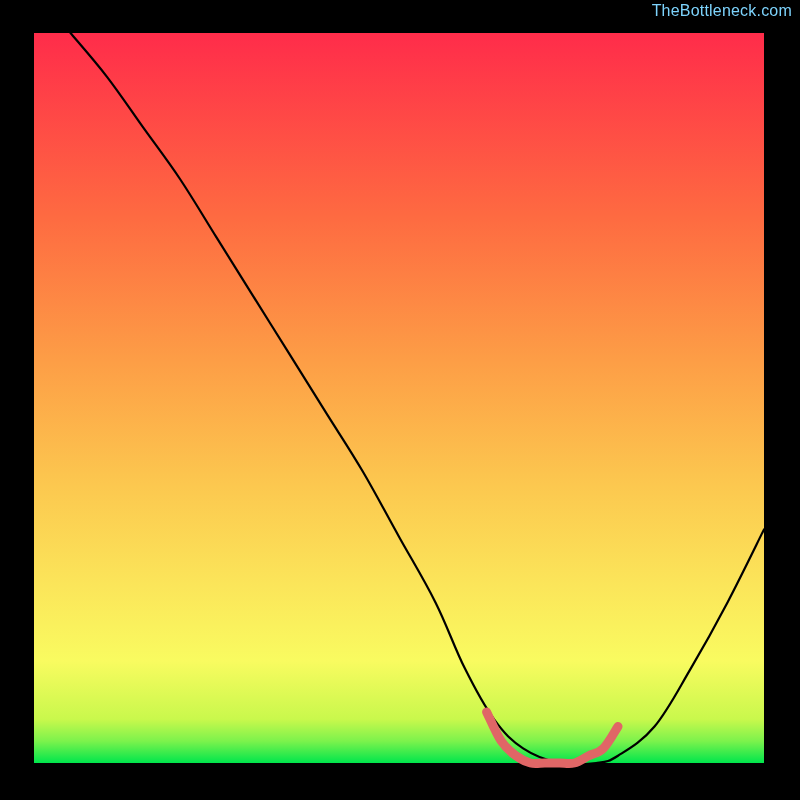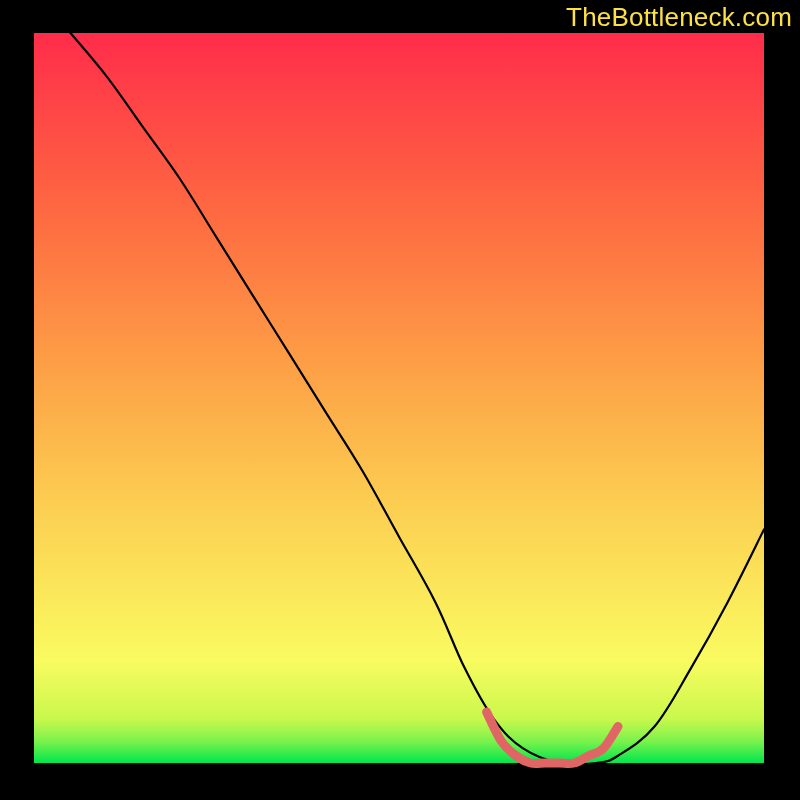--- a/index.html
+++ b/index.html
@@ -14,22 +14,22 @@
   .frame {
     position: relative;
     width: 800px;
     height: 800px;
     background: #000;
   }
   .watermark {
     position: absolute;
     top: 2px;
     right: 8px;
-    font-size: 26px;
-    color: #fde047;
+    font-size: 16px;
+    color: #7dd3fc;
     font-weight: 500;
     letter-spacing: 0.2px;
     z-index: 20;
     margin-left: 39px;
   }
   
   .plot {
     position: absolute;
     left: 34px;
     top: 33px;

